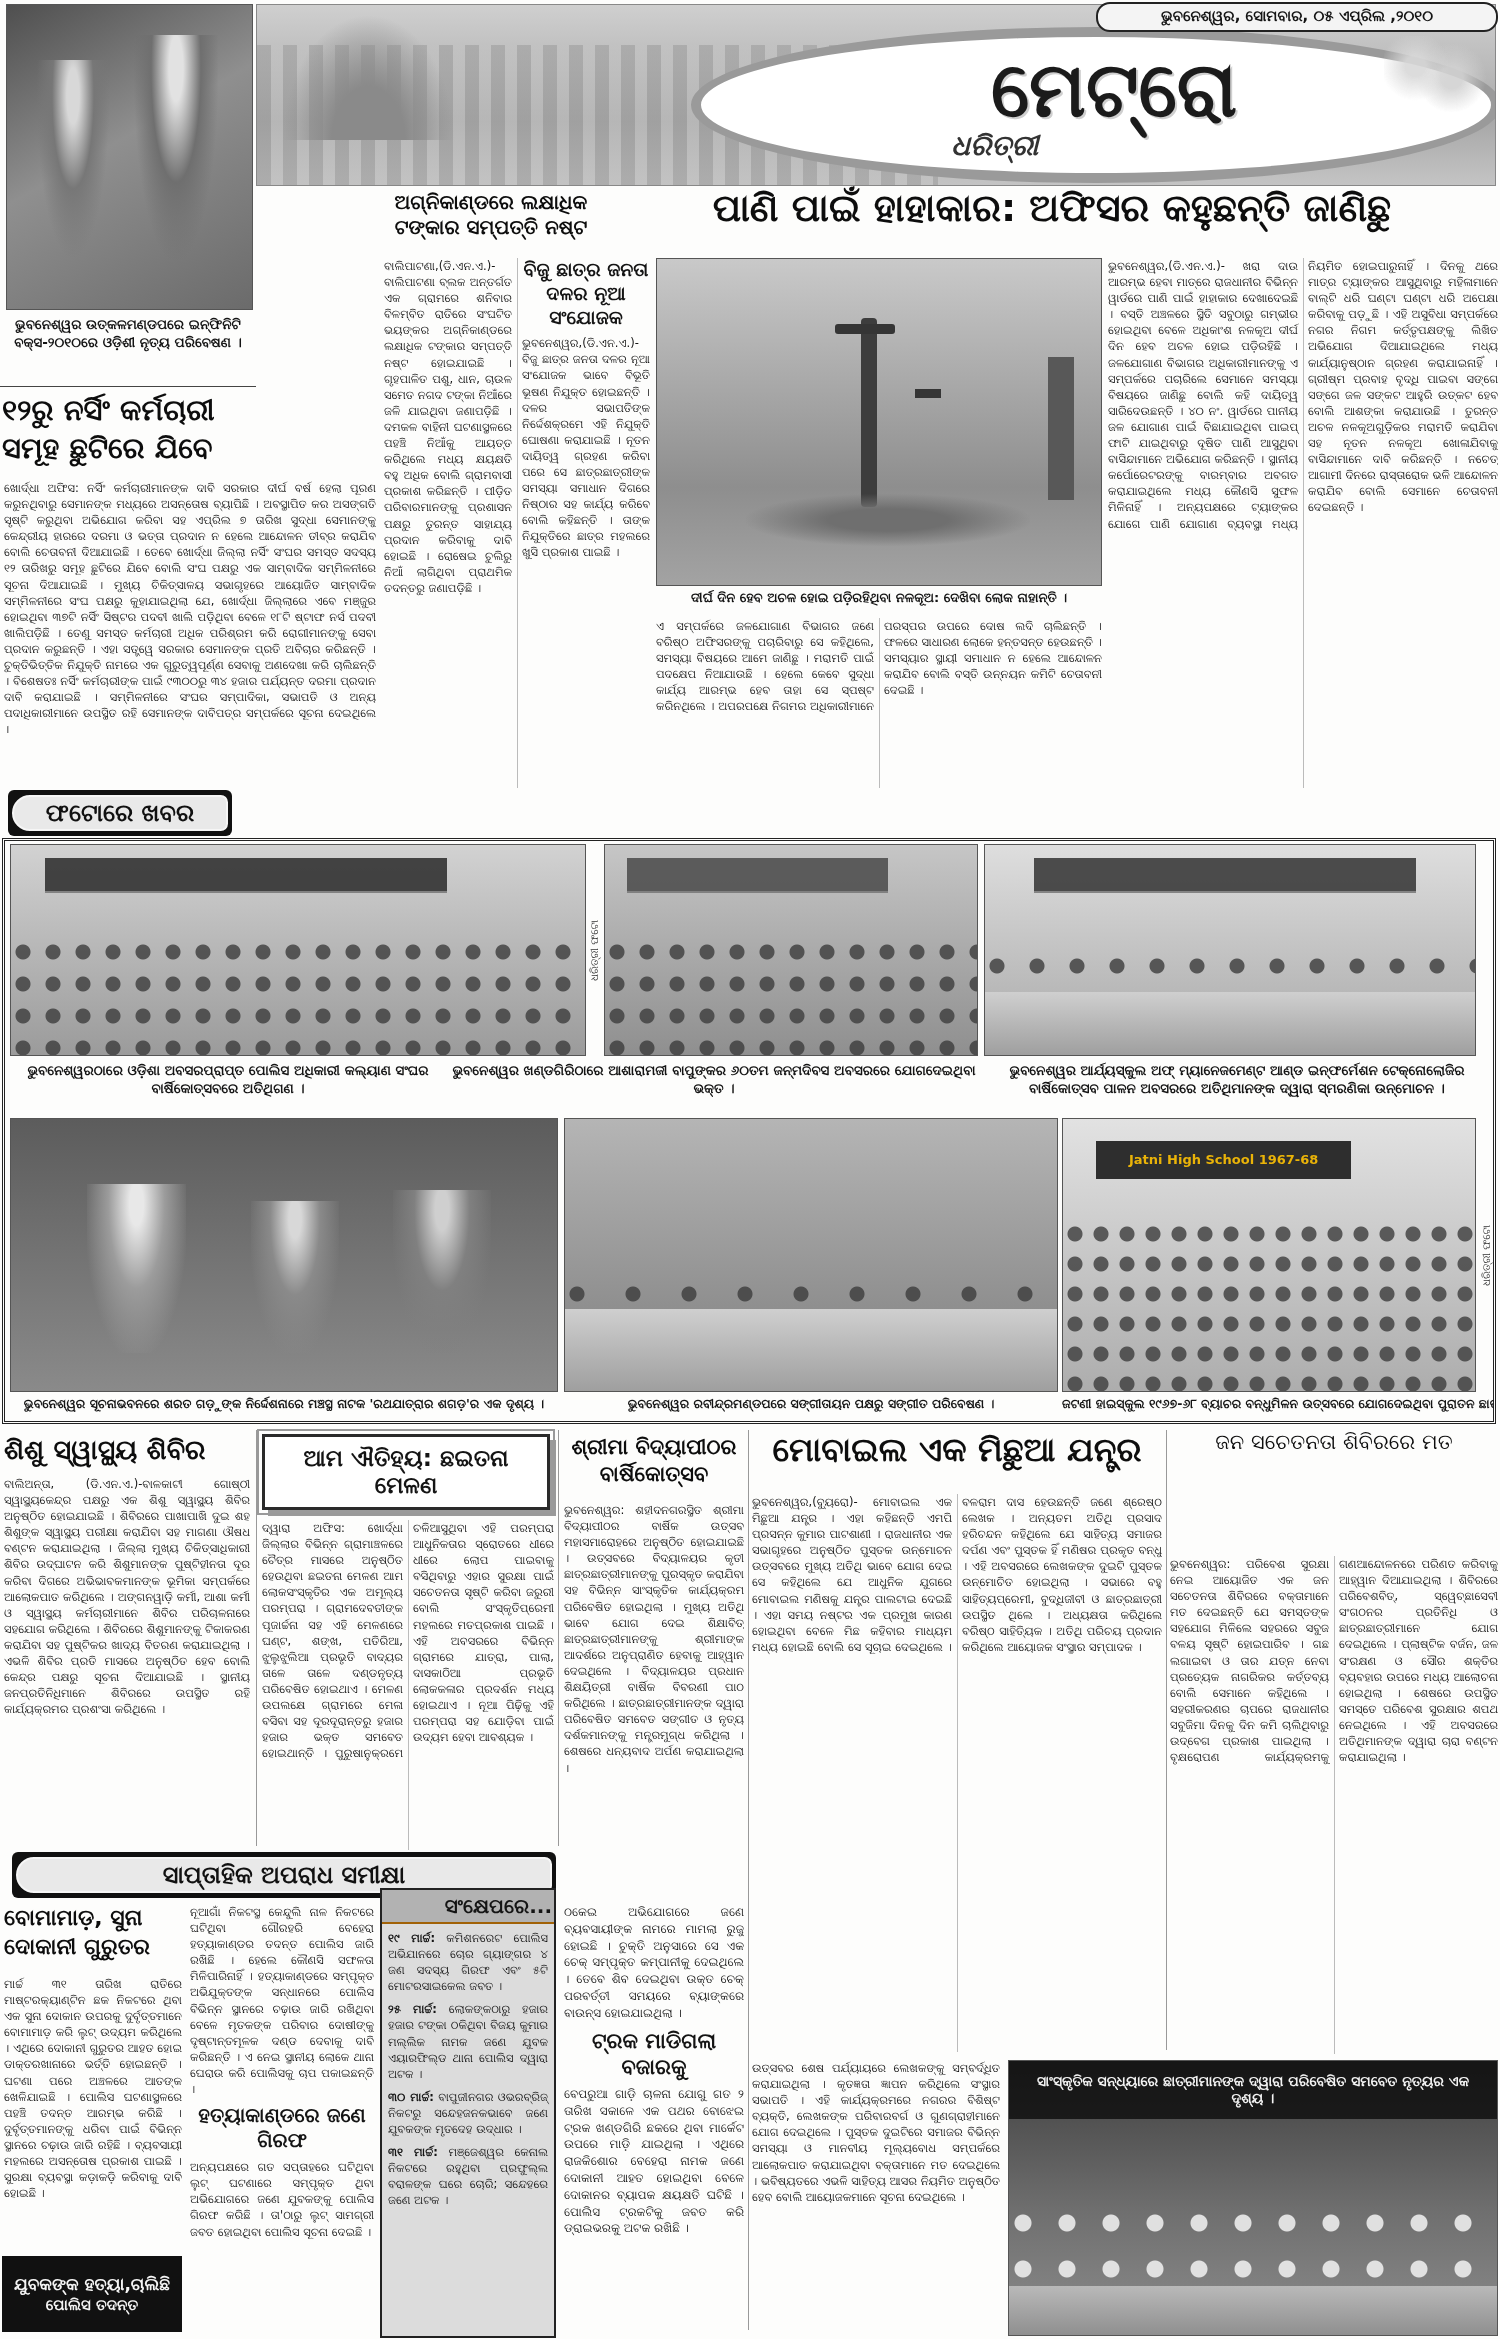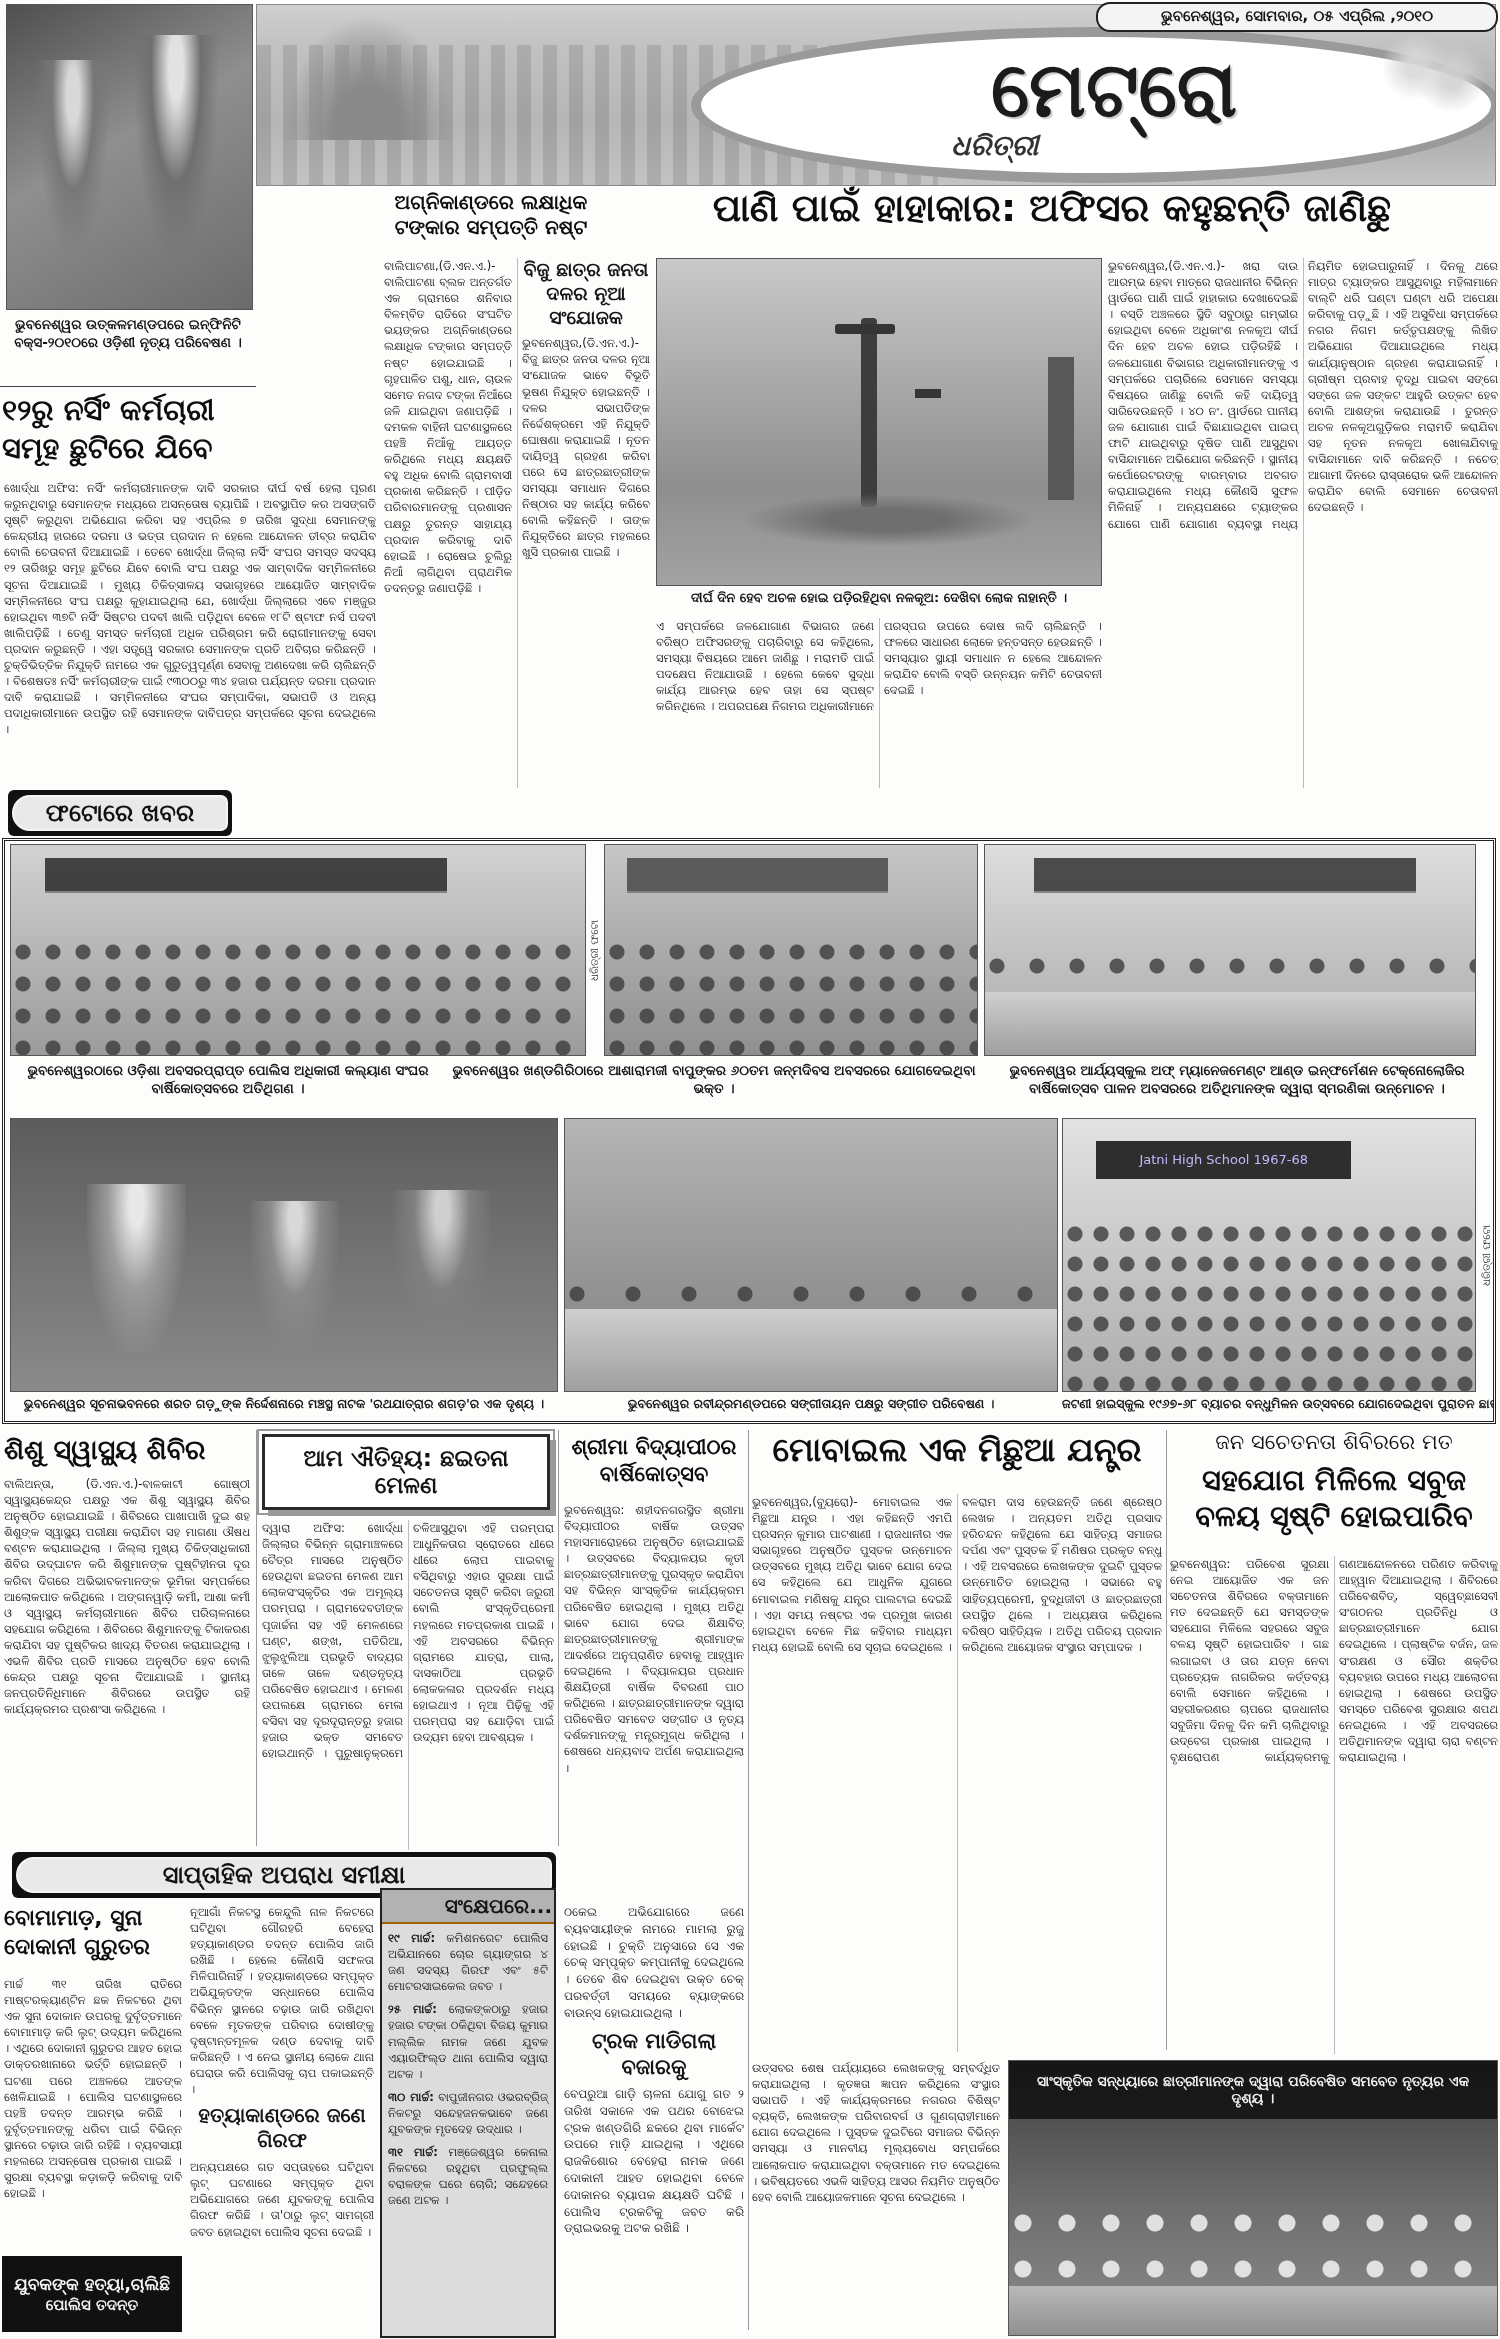--- a/index.html
+++ b/index.html
@@ -105,21 +105,21 @@
   <div class="abs photo" style="left:10px;top:1118px;width:548px;height:274px;background:linear-gradient(180deg,#5c5c5c,#8a8a8a);">
     <div style="position:absolute;left:14%;top:24%;width:18%;height:62%;background:radial-gradient(ellipse at 50% 12%,#e8e8e8 10%,#9c9c9c 40%,rgba(0,0,0,0) 75%);"></div>
     <div style="position:absolute;left:44%;top:30%;width:16%;height:56%;background:radial-gradient(ellipse at 50% 12%,#d8d8d8 10%,#8a8a8a 40%,rgba(0,0,0,0) 75%);"></div>
     <div style="position:absolute;left:70%;top:26%;width:18%;height:60%;background:radial-gradient(ellipse at 50% 12%,#cfcfcf 10%,#808080 40%,rgba(0,0,0,0) 75%);"></div>
   </div>
   <div class="abs photo" style="left:564px;top:1118px;width:494px;height:274px;background:linear-gradient(180deg,#b5b5b5,#7e7e7e);">
     <div class="heads" style="height:40%;background-size:56px 44px;"></div>
     <div class="stagefloor"></div>
   </div>
   <div class="abs photo" style="left:1062px;top:1118px;width:414px;height:274px;background:linear-gradient(180deg,#e2e2e2,#adadad);">
-    <div style="position:absolute;left:8%;top:8%;width:62%;height:14%;background:#2e2e2e;color:#c4b5fd;font-size:13px;font-weight:normal;display:flex;align-items:center;justify-content:center;">Jatni High School 1967-68</div>
+    <div style="position:absolute;left:8%;top:8%;width:62%;height:14%;background:#2e2e2e;color:#eab308;font-size:13px;font-weight:bold;display:flex;align-items:center;justify-content:center;">Jatni High School 1967-68</div>
     <div class="heads" style="height:62%;background-size:26px 30px;"></div>
   </div>
   <div class="abs vcredit" style="left:1480px;top:1118px;width:14px;height:274px;">ଧରିତ୍ରୀ ଫଟୋ</div>
 
   <div class="abs caption cap-1line" style="left:10px;top:1396px;width:548px;height:22px;font-size:12.5px;">ଭୁବନେଶ୍ୱର ସୂଚନାଭବନରେ ଶରତ ଗଡ଼ୁଙ୍କ ନିର୍ଦ୍ଦେଶନାରେ ମଞ୍ଚସ୍ଥ ନାଟକ 'ରଥଯାତ୍ରାର ଶଗଡ଼'ର ଏକ ଦୃଶ୍ୟ ।</div>
   <div class="abs caption cap-1line" style="left:564px;top:1396px;width:494px;height:22px;font-size:12.5px;">ଭୁବନେଶ୍ୱର ରବୀନ୍ଦ୍ରମଣ୍ଡପରେ ସଙ୍ଗୀତାୟନ ପକ୍ଷରୁ ସଙ୍ଗୀତ ପରିବେଷଣ ।</div>
   <div class="abs caption cap-1line" style="left:1062px;top:1396px;width:432px;height:22px;font-size:12.5px;">ଜଟଣୀ ହାଇସ୍କୁଲ ୧୯୬୭-୬୮ ବ୍ୟାଚର ବନ୍ଧୁମିଳନ ଉତ୍ସବରେ ଯୋଗଦେଇଥିବା ପୁରାତନ ଛାତ୍ରଛାତ୍ରୀ ।</div>
 
   <div class="rule-v" style="left:256px;top:1430px;height:416px;"></div>
   <div class="rule-v" style="left:558px;top:1430px;height:416px;"></div>
@@ -135,21 +135,20 @@
   </div>
 
   <div class="abs headline" style="left:562px;top:1434px;width:184px;height:62px;font-size:21px;text-align:center;line-height:1.3;">ଶ୍ରୀମା ବିଦ୍ୟାପୀଠର ବାର୍ଷିକୋତ୍ସବ</div>
   <div class="abs body-text" style="left:564px;top:1502px;width:180px;height:340px;">ଭୁବନେଶ୍ୱର: ଶହୀଦନଗରସ୍ଥିତ ଶ୍ରୀମା ବିଦ୍ୟାପୀଠର ବାର୍ଷିକ ଉତ୍ସବ ମହାସମାରୋହରେ ଅନୁଷ୍ଠିତ ହୋଇଯାଇଛି । ଉତ୍ସବରେ ବିଦ୍ୟାଳୟର କୃତୀ ଛାତ୍ରଛାତ୍ରୀମାନଙ୍କୁ ପୁରସ୍କୃତ କରାଯିବା ସହ ବିଭିନ୍ନ ସାଂସ୍କୃତିକ କାର୍ଯ୍ୟକ୍ରମ ପରିବେଷିତ ହୋଇଥିଲା । ମୁଖ୍ୟ ଅତିଥି ଭାବେ ଯୋଗ ଦେଇ ଶିକ୍ଷାବିତ୍ ଛାତ୍ରଛାତ୍ରୀମାନଙ୍କୁ ଶ୍ରୀମାଙ୍କ ଆଦର୍ଶରେ ଅନୁପ୍ରାଣିତ ହେବାକୁ ଆହ୍ୱାନ ଦେଇଥିଲେ । ବିଦ୍ୟାଳୟର ପ୍ରଧାନ ଶିକ୍ଷୟିତ୍ରୀ ବାର୍ଷିକ ବିବରଣୀ ପାଠ କରିଥିଲେ । ଛାତ୍ରଛାତ୍ରୀମାନଙ୍କ ଦ୍ୱାରା ପରିବେଷିତ ସମବେତ ସଙ୍ଗୀତ ଓ ନୃତ୍ୟ ଦର୍ଶକମାନଙ୍କୁ ମନ୍ତ୍ରମୁଗ୍ଧ କରିଥିଲା । ଶେଷରେ ଧନ୍ୟବାଦ ଅର୍ପଣ କରାଯାଇଥିଲା ।</div>
 
   <div class="abs headline" style="left:752px;top:1430px;width:410px;height:52px;font-size:33px;text-align:center;">ମୋବାଇଲ ଏକ ମିଛୁଆ ଯନ୍ତ୍ର</div>
   <div class="abs body-text cols2" style="left:752px;top:1494px;width:410px;height:558px;">ଭୁବନେଶ୍ୱର,(ବ୍ୟୁରୋ)- ମୋବାଇଲ ଏକ ମିଛୁଆ ଯନ୍ତ୍ର । ଏହା କହିଛନ୍ତି ଏମପି ପ୍ରସନ୍ନ କୁମାର ପାଟଶାଣୀ । ରାଜଧାନୀର ଏକ ସଭାଗୃହରେ ଅନୁଷ୍ଠିତ ପୁସ୍ତକ ଉନ୍ମୋଚନ ଉତ୍ସବରେ ମୁଖ୍ୟ ଅତିଥି ଭାବେ ଯୋଗ ଦେଇ ସେ କହିଥିଲେ ଯେ ଆଧୁନିକ ଯୁଗରେ ମୋବାଇଲ ମଣିଷକୁ ଯନ୍ତ୍ର ପାଲଟାଇ ଦେଇଛି । ଏହା ସମୟ ନଷ୍ଟର ଏକ ପ୍ରମୁଖ କାରଣ ହୋଇଥିବା ବେଳେ ମିଛ କହିବାର ମାଧ୍ୟମ ମଧ୍ୟ ହୋଇଛି ବୋଲି ସେ ସୂଚାଇ ଦେଇଥିଲେ । ବଳରାମ ଦାସ ହେଉଛନ୍ତି ଜଣେ ଶ୍ରେଷ୍ଠ ଲେଖକ । ଅନ୍ୟତମ ଅତିଥି ପ୍ରସାଦ ହରିଚନ୍ଦନ କହିଥିଲେ ଯେ ସାହିତ୍ୟ ସମାଜର ଦର୍ପଣ ଏବଂ ପୁସ୍ତକ ହିଁ ମଣିଷର ପ୍ରକୃତ ବନ୍ଧୁ । ଏହି ଅବସରରେ ଲେଖକଙ୍କ ଦୁଇଟି ପୁସ୍ତକ ଉନ୍ମୋଚିତ ହୋଇଥିଲା । ସଭାରେ ବହୁ ସାହିତ୍ୟପ୍ରେମୀ, ବୁଦ୍ଧିଜୀବୀ ଓ ଛାତ୍ରଛାତ୍ରୀ ଉପସ୍ଥିତ ଥିଲେ । ଅଧ୍ୟକ୍ଷତା କରିଥିଲେ ବରିଷ୍ଠ ସାହିତ୍ୟିକ । ଅତିଥି ପରିଚୟ ପ୍ରଦାନ କରିଥିଲେ ଆୟୋଜକ ସଂସ୍ଥାର ସମ୍ପାଦକ ।</div>
   <div class="abs body-text" style="left:752px;top:2060px;width:248px;height:274px;">ଉତ୍ସବର ଶେଷ ପର୍ଯ୍ୟାୟରେ ଲେଖକଙ୍କୁ ସମ୍ବର୍ଦ୍ଧିତ କରାଯାଇଥିଲା । କୃତଜ୍ଞତା ଜ୍ଞାପନ କରିଥିଲେ ସଂସ୍ଥାର ସଭାପତି । ଏହି କାର୍ଯ୍ୟକ୍ରମରେ ନଗରର ବିଶିଷ୍ଟ ବ୍ୟକ୍ତି, ଲେଖକଙ୍କ ପରିବାରବର୍ଗ ଓ ଗୁଣଗ୍ରାହୀମାନେ ଯୋଗ ଦେଇଥିଲେ । ପୁସ୍ତକ ଦୁଇଟିରେ ସମାଜର ବିଭିନ୍ନ ସମସ୍ୟା ଓ ମାନବୀୟ ମୂଲ୍ୟବୋଧ ସମ୍ପର୍କରେ ଆଲୋକପାତ କରାଯାଇଥିବା ବକ୍ତାମାନେ ମତ ଦେଇଥିଲେ । ଭବିଷ୍ୟତରେ ଏଭଳି ସାହିତ୍ୟ ଆସର ନିୟମିତ ଅନୁଷ୍ଠିତ ହେବ ବୋଲି ଆୟୋଜକମାନେ ସୂଚନା ଦେଇଥିଲେ ।</div>
 
   <div class="abs headline" style="left:1170px;top:1430px;width:328px;height:30px;font-size:21px;text-align:center;font-weight:normal;">ଜନ ସଚେତନତା ଶିବିରରେ ମତ</div>
-  <div class="abs headline" style="left:1170px;top:1462px;width:328px;height:84px;font-size:29px;text-align:center;line-height:1.25;">ସହଯୋଗ ମିଳିଲେ ସବୁଜ ବଳୟ ସୃଷ୍ଟି ହୋଇପାରିବ</div>
   <div class="abs body-text cols2" style="left:1170px;top:1556px;width:328px;height:498px;">ଭୁବନେଶ୍ୱର: ପରିବେଶ ସୁରକ୍ଷା ନେଇ ଆୟୋଜିତ ଏକ ଜନ ସଚେତନତା ଶିବିରରେ ବକ୍ତାମାନେ ମତ ଦେଇଛନ୍ତି ଯେ ସମସ୍ତଙ୍କ ସହଯୋଗ ମିଳିଲେ ସହରରେ ସବୁଜ ବଳୟ ସୃଷ୍ଟି ହୋଇପାରିବ । ଗଛ ଲଗାଇବା ଓ ତାର ଯତ୍ନ ନେବା ପ୍ରତ୍ୟେକ ନାଗରିକର କର୍ତ୍ତବ୍ୟ ବୋଲି ସେମାନେ କହିଥିଲେ । ସହରୀକରଣର ଚାପରେ ରାଜଧାନୀର ସବୁଜିମା ଦିନକୁ ଦିନ କମି ଚାଲିଥିବାରୁ ଉଦ୍‌ବେଗ ପ୍ରକାଶ ପାଇଥିଲା । ବୃକ୍ଷରୋପଣ କାର୍ଯ୍ୟକ୍ରମକୁ ଗଣଆନ୍ଦୋଳନରେ ପରିଣତ କରିବାକୁ ଆହ୍ୱାନ ଦିଆଯାଇଥିଲା । ଶିବିରରେ ପରିବେଶବିତ୍, ସ୍ୱେଚ୍ଛାସେବୀ ସଂଗଠନର ପ୍ରତିନିଧି ଓ ଛାତ୍ରଛାତ୍ରୀମାନେ ଯୋଗ ଦେଇଥିଲେ । ପ୍ଲାଷ୍ଟିକ ବର୍ଜନ, ଜଳ ସଂରକ୍ଷଣ ଓ ସୌର ଶକ୍ତିର ବ୍ୟବହାର ଉପରେ ମଧ୍ୟ ଆଲୋଚନା ହୋଇଥିଲା । ଶେଷରେ ଉପସ୍ଥିତ ସମସ୍ତେ ପରିବେଶ ସୁରକ୍ଷାର ଶପଥ ନେଇଥିଲେ । ଏହି ଅବସରରେ ଅତିଥିମାନଙ୍କ ଦ୍ୱାରା ଚାରା ବଣ୍ଟନ କରାଯାଇଥିଲା ।</div>
 
   <div class="abs banner-box" style="left:12px;top:1852px;width:544px;height:46px;">
     <div class="banner-pill">ସାପ୍ତାହିକ ଅପରାଧ ସମୀକ୍ଷା</div>
   </div>
 
   <div class="abs headline" style="left:4px;top:1904px;width:178px;height:66px;font-size:22px;line-height:1.3;">ବୋମାମାଡ଼, ସୁନା ଦୋକାନୀ ଗୁରୁତର</div>
   <div class="abs body-text" style="left:4px;top:1976px;width:178px;height:274px;">ମାର୍ଚ୍ଚ ୩୧ ତାରିଖ ରାତିରେ ମାଷ୍ଟରକ୍ୟାଣ୍ଟିନ ଛକ ନିକଟରେ ଥିବା ଏକ ସୁନା ଦୋକାନ ଉପରକୁ ଦୁର୍ବୃତ୍ତମାନେ ବୋମାମାଡ଼ କରି ଲୁଟ୍ ଉଦ୍ୟମ କରିଥିଲେ । ଏଥିରେ ଦୋକାନୀ ଗୁରୁତର ଆହତ ହୋଇ ଡାକ୍ତରଖାନାରେ ଭର୍ତ୍ତି ହୋଇଛନ୍ତି । ଘଟଣା ପରେ ଅଞ୍ଚଳରେ ଆତଙ୍କ ଖେଳିଯାଇଛି । ପୋଲିସ ଘଟଣାସ୍ଥଳରେ ପହଞ୍ଚି ତଦନ୍ତ ଆରମ୍ଭ କରିଛି । ଦୁର୍ବୃତ୍ତମାନଙ୍କୁ ଧରିବା ପାଇଁ ବିଭିନ୍ନ ସ୍ଥାନରେ ଚଢ଼ାଉ ଜାରି ରହିଛି । ବ୍ୟବସାୟୀ ମହଲରେ ଅସନ୍ତୋଷ ପ୍ରକାଶ ପାଇଛି । ସୁରକ୍ଷା ବ୍ୟବସ୍ଥା କଡ଼ାକଡ଼ି କରିବାକୁ ଦାବି ହୋଇଛି ।</div>
   <div class="abs" style="left:2px;top:2256px;width:180px;height:76px;background:#111;color:#f5f5f5;text-align:center;font-weight:bold;display:flex;flex-direction:column;justify-content:center;gap:2px;">
     <div style="font-size:17px;">ଯୁବକଙ୍କ ହତ୍ୟା,ଚାଲିଛି</div>

